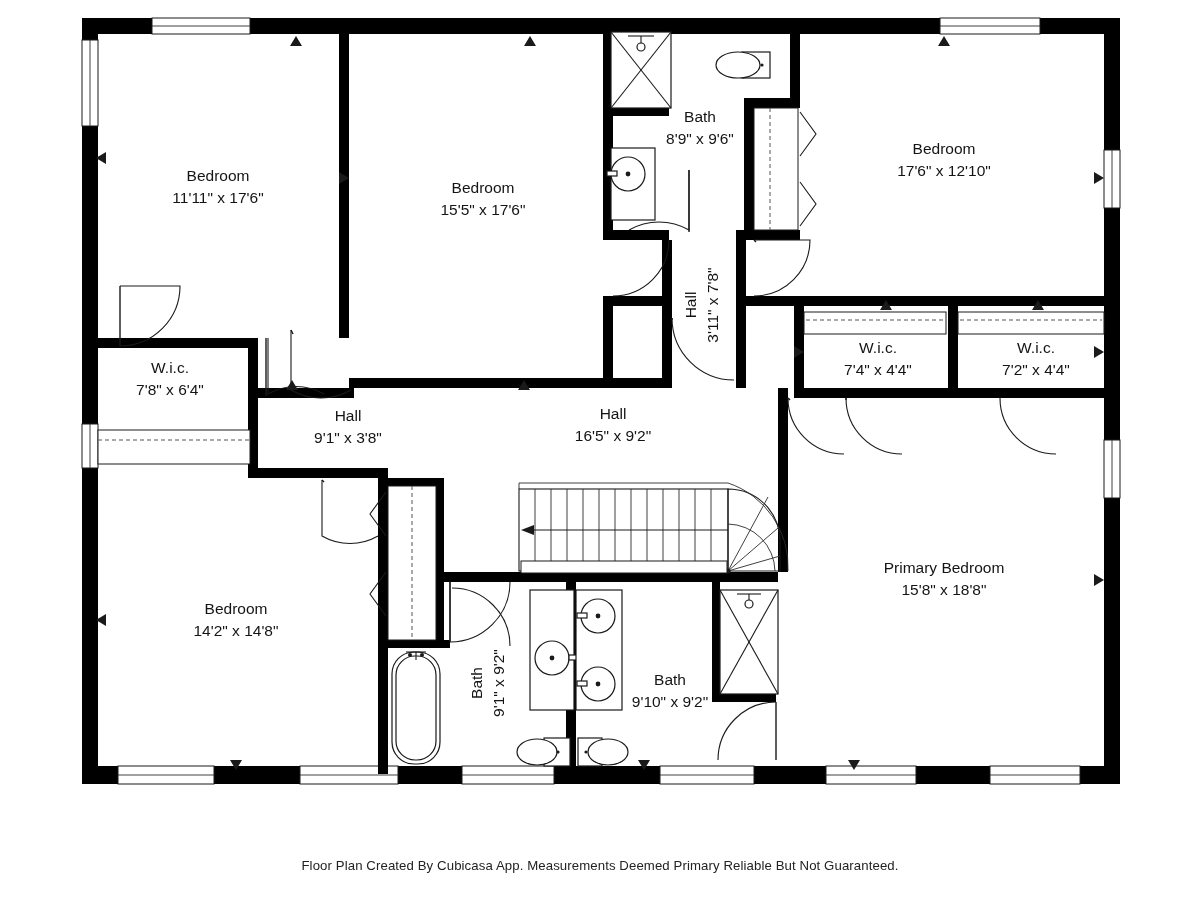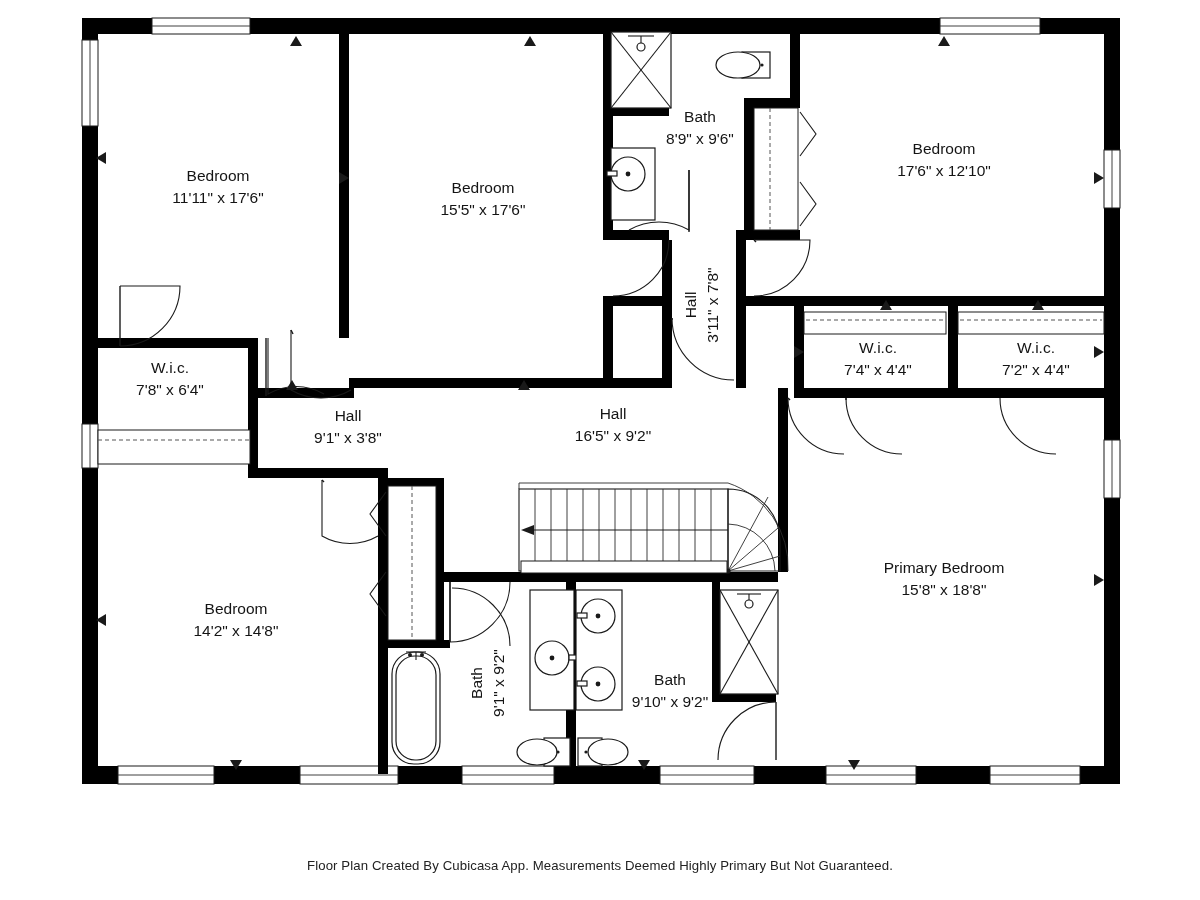--- a/index.html
+++ b/index.html
@@ -482,15 +482,15 @@
           <text class="label dim" x="489" y="694">9'1" x 9'2"</text>
         </g>
         <g>
           <text class="label" x="670" y="681">Bath</text>
           <text class="label dim" x="670" y="703">9'10" x 9'2"</text>
         </g>
       </g>
 
 </svg>
 
-<div class="footer-text">Floor Plan Created By Cubicasa App. Measurements Deemed Highly Primary But Not Guaranteed.</div>
+<div class="footer-text">Floor Plan Created By Cubicasa App. Measurements Deemed Primary Reliable But Not Guaranteed.</div>
 
 </div>
 
 </body></html>

